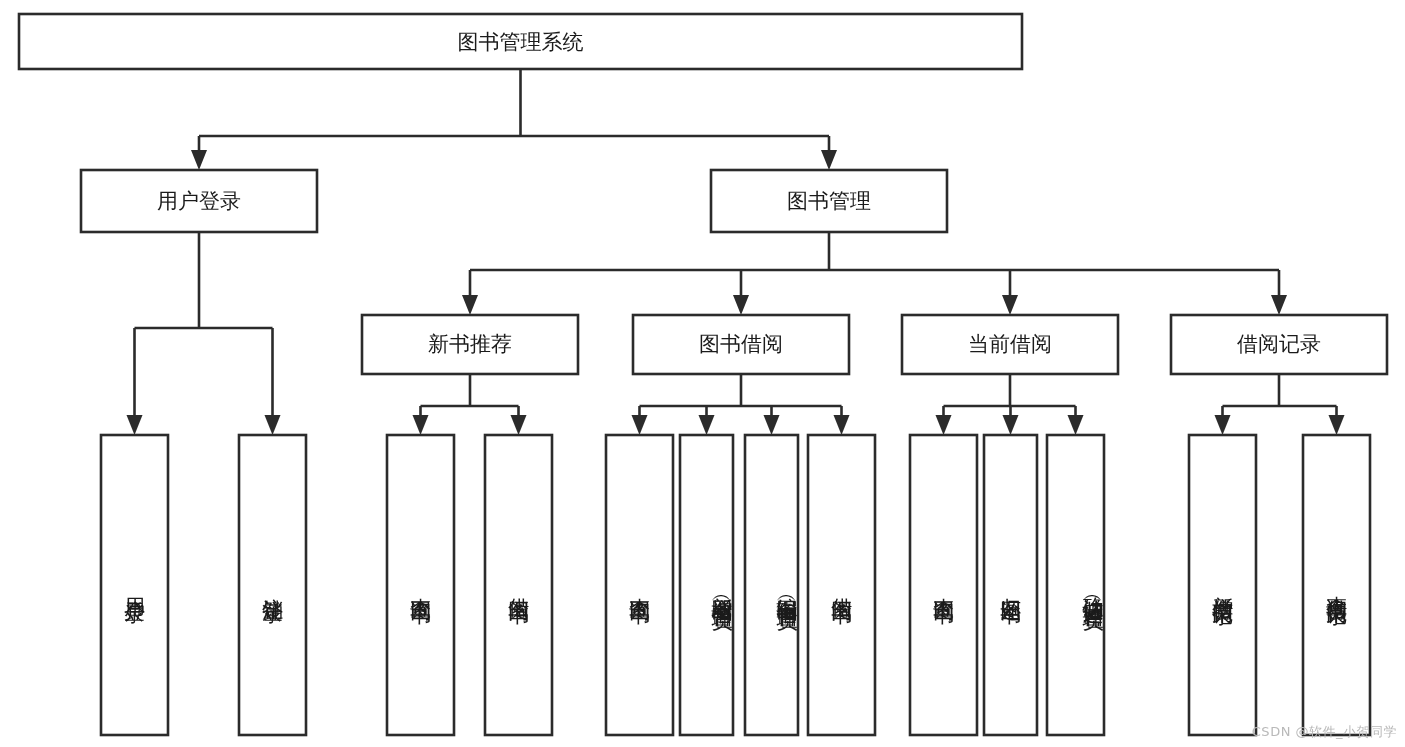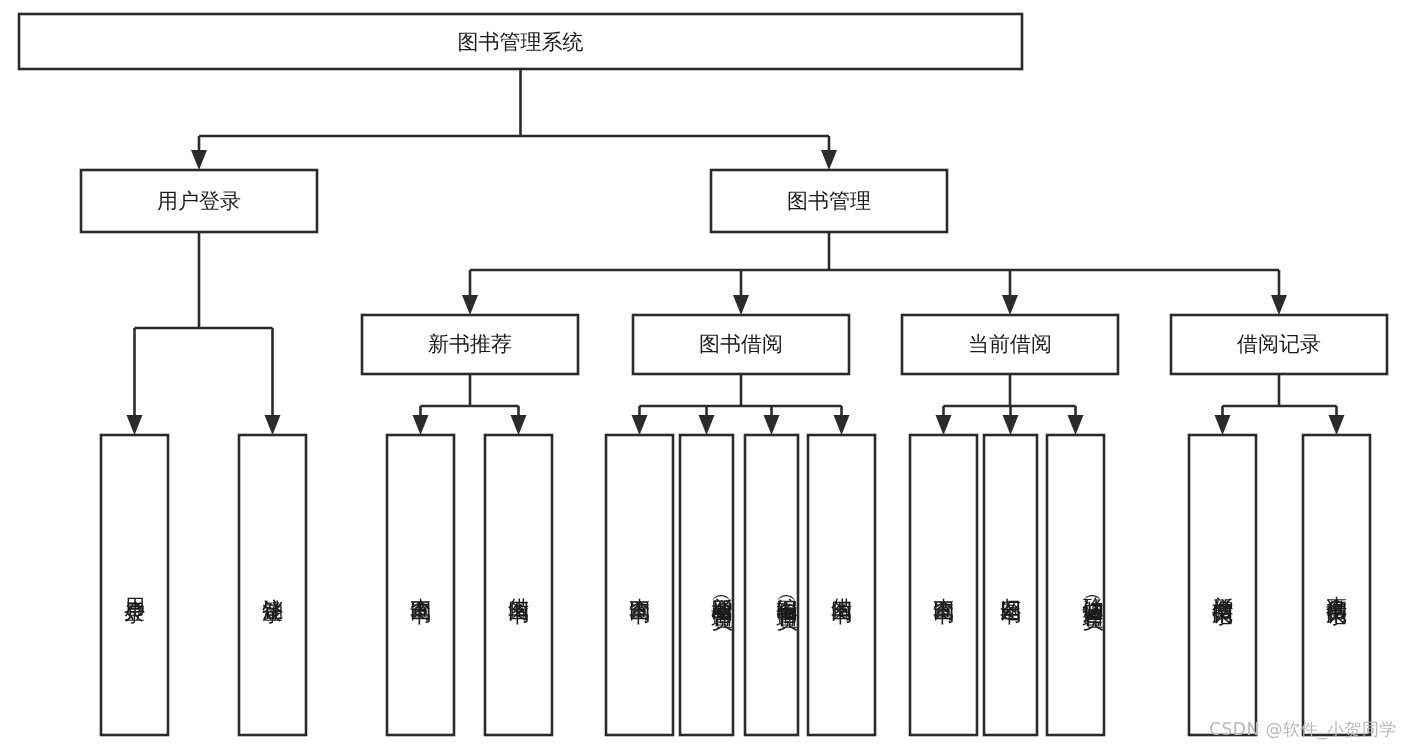--- a/index.html
+++ b/index.html
@@ -64,21 +64,21 @@
     justify-content: center;
     white-space: nowrap;
     pointer-events: none;
     user-select: none;
   }
   #watermark {
     position: absolute;
     right: 8px;
     bottom: 6px;
     font-family: "DejaVu Sans", "Liberation Sans", sans-serif;
-    font-size: 17px;
+    font-size: 13px;
     color: #b9b9b9;
     letter-spacing: 0.5px;
     white-space: nowrap;
   }
 </style>
 </head>
 <body>
 
 <div id="diagram-root">
 

